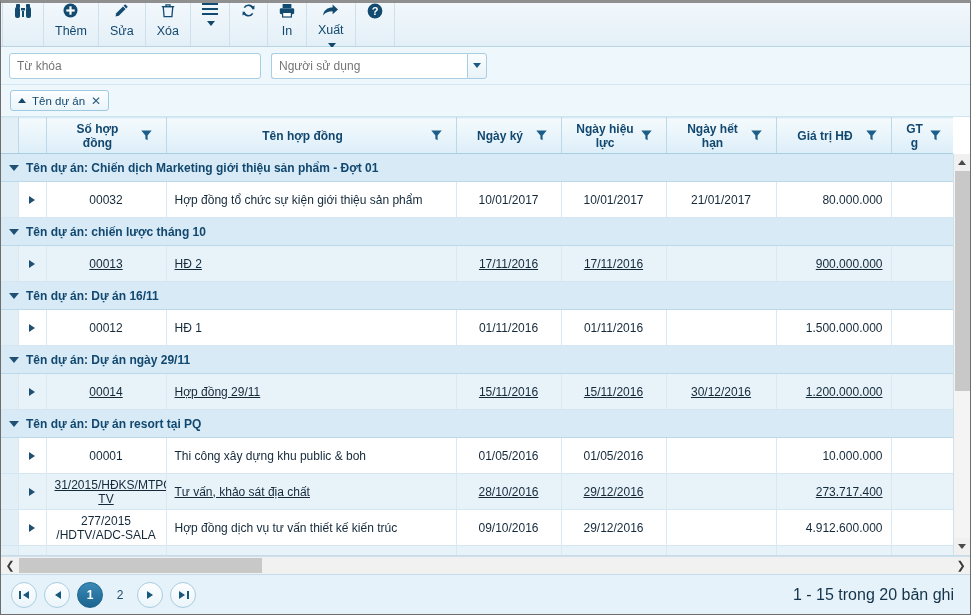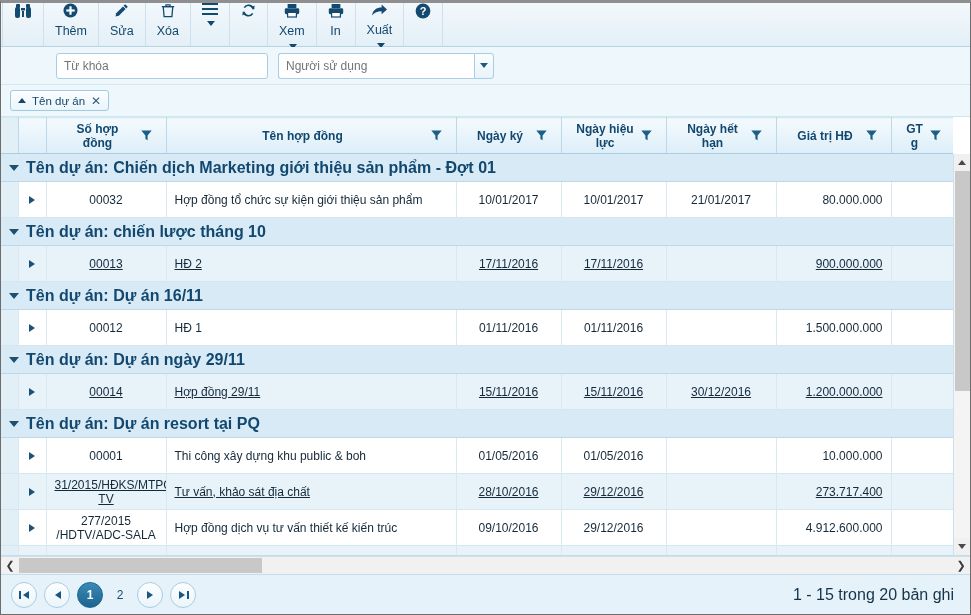--- a/index.html
+++ b/index.html
@@ -78,21 +78,21 @@
     background: linear-gradient(to bottom, #fbfdfe, #e8f3f9);
     display: flex; align-items: center; justify-content: center;
     cursor: pointer;
   }
   .combo-btn i {
     width: 0; height: 0;
     border-left: 4px solid transparent;
     border-right: 4px solid transparent;
     border-top: 5px solid #1c5a85;
   }
-  #kw { width: 212px; margin-left: 47px; }
+  #kw { width: 252px; }
   #user { width: 196px; }
   #proj { width: 272px; }
 
   
   .groupbar {
     height: 32px;
     background: #eef7fb;
     border-bottom: 1px solid #cfe5f0;
     display: flex; align-items: center;
     padding: 0 9px;
@@ -177,21 +177,21 @@
   td.ctr { text-align: center; }
 
   tr.grouprow td {
     background: #d7eaf6;
     border-bottom: 1px solid #bcd9e9;
     border-right: none;
     height: 28px;
     padding-left: 8px;
     font-weight: bold;
     color: #12486f;
-    font-size: 16px;
+    font-size: 12px;
   }
   .grp-in { display: flex; align-items: center; gap: 7px; }
   .grp-tri {
     width: 0; height: 0;
     border-left: 5px solid transparent;
     border-right: 5px solid transparent;
     border-top: 6px solid #1f4f73;
     margin-top: 1px;
     cursor: pointer;
   }
@@ -329,33 +329,20 @@
               <path d="M2.6 8.8a5 5 0 0 0 9.1 1.6"></path>
             </g>
           <g fill="#134a70">
               <path d="M13.6 2.6l-.4 3.9-3.3-1.9z"></path>
               <path d="M1.4 12.4l.4-3.9 3.3 1.9z"></path>
             </g>
           </svg>
       </span>
     </div>
 
-    <div class="tb-btn">
-      <span>
-        <svg width="16" height="15" viewBox="0 0 16 15">
-            <g fill="#134a70">
-              <rect x="3.6" y="1" width="8.8" height="4" rx="0.5"></rect>
-              <rect x="0.8" y="5.2" width="14.4" height="6" rx="1.4"></rect>
-              <rect x="3.6" y="9.4" width="8.8" height="4.6" fill="#fff" stroke="#134a70" stroke-width="1.2"></rect>
-            </g>
-          </svg>
-      </span>
-      <span>Xem</span>
-      <span class="tb-caret"></span>
-    </div>
 
     <div class="tb-btn">
       <span>
         <svg width="16" height="15" viewBox="0 0 16 15">
             <g fill="#134a70">
               <rect x="3.6" y="1" width="8.8" height="4" rx="0.5"></rect>
               <rect x="0.8" y="5.2" width="14.4" height="6" rx="1.4"></rect>
               <rect x="3.6" y="9.4" width="8.8" height="4.6" fill="#fff" stroke="#134a70" stroke-width="1.2"></rect>
             </g>
           </svg>

